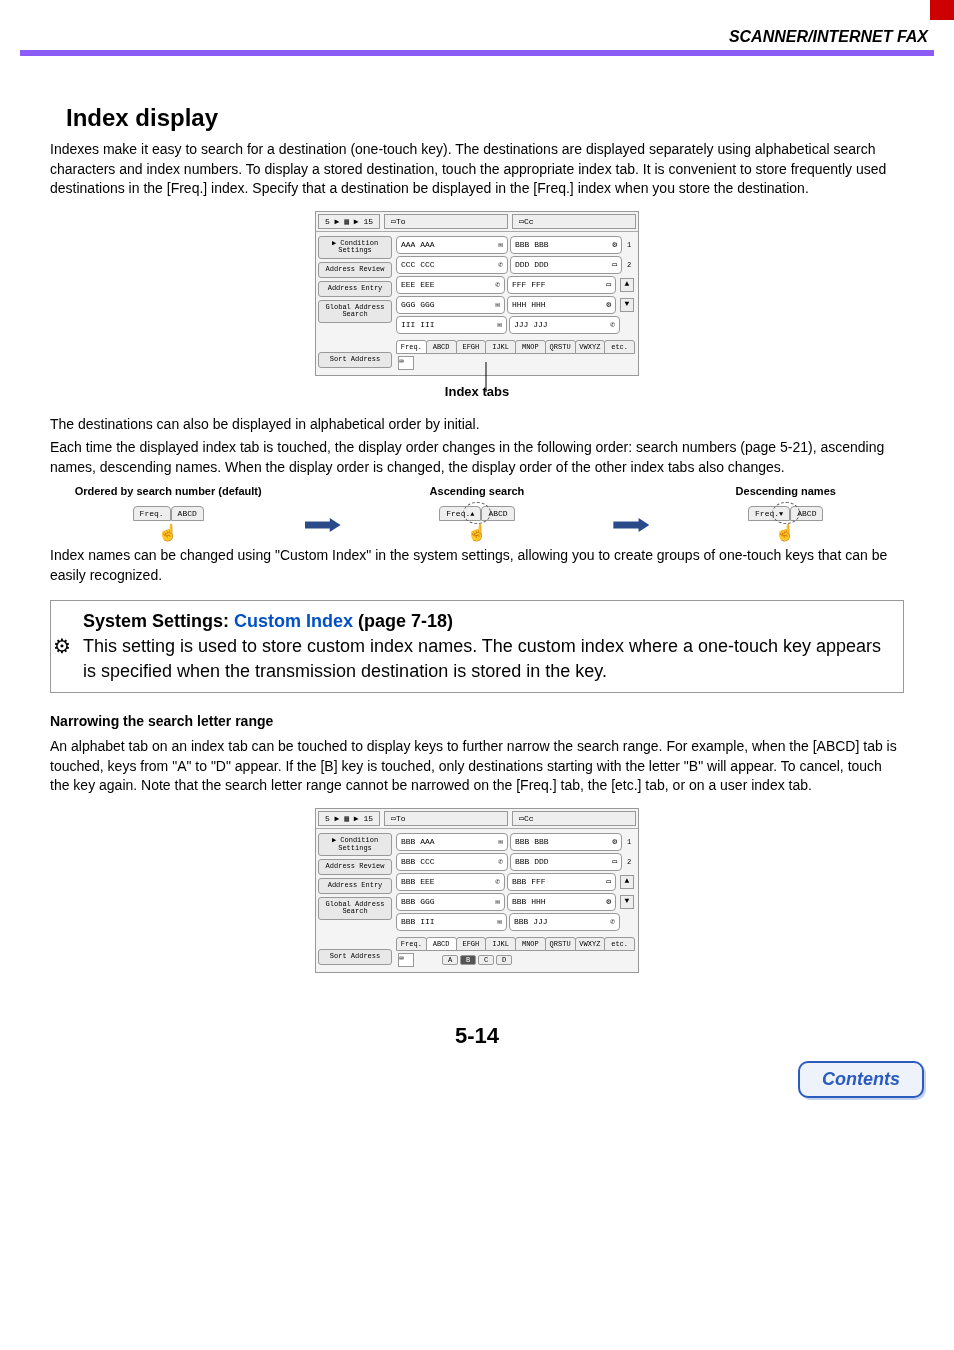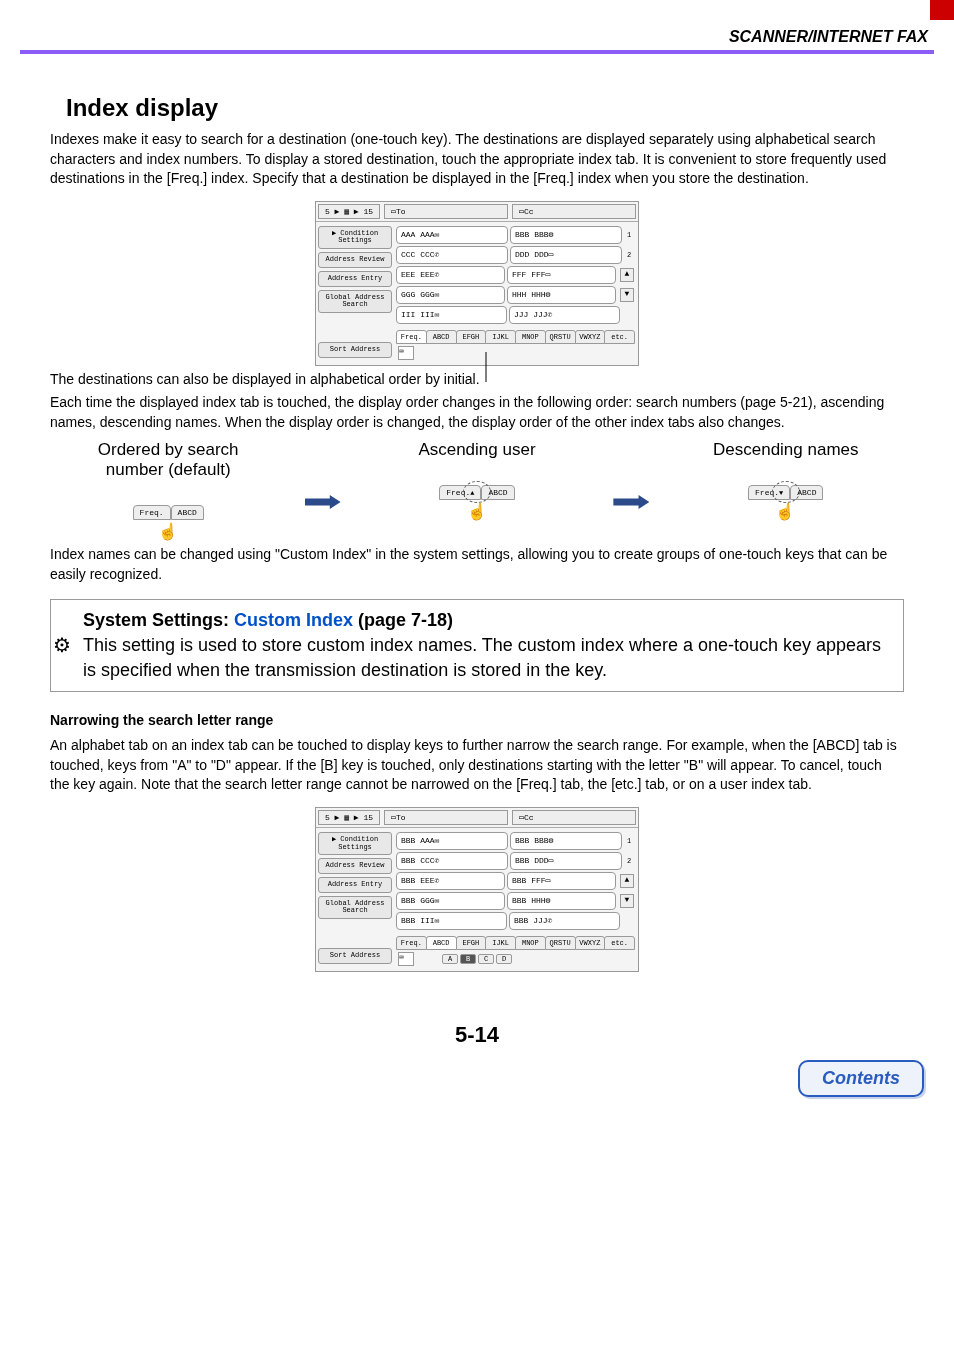--- a/index.html
+++ b/index.html
@@ -4,47 +4,47 @@
 <style>
   body {
     margin: 0;
     font-family: Arial, Helvetica, sans-serif;
     font-size: 14px;
     color: #000;
     background: #fff;
     width: 954px;
   }
   .redbar { height: 20px; background:#c00; position:absolute; top:0; right:0; width:24px; }
-  .headerline { border-bottom:4px solid #8b5cf6; margin:28px 20px 0 20px; }
+  .headerline { border-bottom:6px solid #8b5cf6; margin:28px 20px 8px 20px; }
   .header-title { text-align:right; font-weight:bold; font-style:italic; font-size:16px; padding:0 6px 4px 0;}
   .content { padding: 20px 50px 0 50px; }
   h1 { font-size:24px; margin:20px 0 8px 16px; font-weight:bold;}
   p { margin:4px 0; line-height:1.4; }
   .ui-figure { width:322px; margin:12px auto 4px auto; border:1px solid #999; background:#f4f4f4; font-family:"Courier New",monospace; font-size:8px; position:relative;}
   .topbar { display:flex; border-bottom:1px solid #aaa;}
   .topbar .slot { border:1px solid #999; background:#eee; padding:2px 6px; margin:2px; display:flex; align-items:center;}
   .leftcol { float:left; width:74px; padding:4px 2px 4px 2px;}
   .sidebtn { border:1px solid #999; background:#e8e8e8; border-radius:3px; text-align:center; padding:3px 2px; margin-bottom:3px; font-size:7px; line-height:1.1;}
   .rightarea { margin-left:78px; padding:4px 4px 2px 2px;}
   .row { display:flex; margin-bottom:2px; align-items:center;}
-  .key { flex:1; border:1px solid #999; background:#fff; border-radius:4px; padding:2px 4px; margin-right:2px; display:flex; align-items:center; height:12px;}
+  .key { flex:1; border:1px solid #999; background:#fff; border-radius:4px; padding:2px 4px; margin-right:2px; display:flex; justify-content:space-between; align-items:center; height:12px;}
   .pageno { width:10px; text-align:center; font-size:7px;}
   .arrowbtn { width:12px; height:12px; border:1px solid #999; background:#eee; text-align:center; line-height:10px; font-size:8px; margin-left:2px;}
   .tabs { display:flex; margin-top:6px;}
   .tab { border:1px solid #999; background:#eee; padding:2px 3px; font-size:7px; text-align:center; flex:1; margin-right:-1px; border-top-left-radius:3px; border-top-right-radius:3px;}
   .tab.sel { background:#fff;}
   .subtabs { display:flex; margin-top:2px; margin-left:28px;}
   .subtab { border:1px solid #999; background:#eee; width:14px; text-align:center; font-size:7px; margin-right:2px; border-radius:2px;}
   .subtab.sel { background:#555; color:#fff;}
   .sorticon { width:14px; height:12px; border:1px solid #999; background:#fff; margin:2px 0 0 2px; display:inline-block;}
   .clear { clear:both;}
   .caption { text-align:center; font-weight:bold; font-size:13px; margin:8px 0 16px 0;}
   .triples { display:flex; justify-content:space-around; align-items:flex-start; margin:8px 0 4px 0;}
   .triple { text-align:center; width:200px;}
-  .tlabel { font-weight:normal; font-size:17px; margin-bottom:22px;}
+  .tlabel { font-weight:bold; font-size:11px; margin-bottom:6px;}
   .tabsketch { display:inline-flex; align-items:flex-end; position:relative;}
   .minitab { border:1px solid #999; background:#eee; padding:2px 6px; font-size:8px; font-family:"Courier New",monospace; border-top-left-radius:4px; border-top-right-radius:4px;}
   .dashed { border:1px dashed #666; border-radius:50%; width:26px; height:20px; position:absolute; left:24px; top:-4px; pointer-events:none;}
   .hand { font-size:16px; display:block; margin-top:2px;}
   .bigarrow { width:36px; height:14px; background:#2a4a8a; clip-path:polygon(0 25%,70% 25%,70% 0,100% 50%,70% 100%,70% 75%,0 75%); align-self:center; margin-top:22px;}
   .notebox { border:1px solid #999; margin:14px 0; display:flex;}
   .noteicon { width:36px; display:flex; align-items:center; justify-content:center; font-size:20px;}
   .notetext { padding:8px 10px; font-size:18px; line-height:1.4;}
   .link { color:#0050c8; }
   .subhead { font-weight:bold; margin:20px 0 8px 0;}
@@ -150,36 +150,37 @@
       <div class="tab">VWXYZ</div>
       <div class="tab">etc.</div>
     </div>
     <span class="sorticon">⌨</span>
   </div>
   <div class="clear"></div>
   <svg style="position:absolute; left:160px; top:150px;" width="20" height="30">
         <line x1="10" y1="0" x2="10" y2="30" stroke="#000"></line>
       </svg>
 </div>
+<div class="caption">Index tabs</div>
 
 <p>The destinations can also be displayed in alphabetical order by initial.</p>
 <p>Each time the displayed index tab is touched, the display order changes in the following order: search numbers (page 5-21), ascending names, descending names. When the display order is changed, the display order of the other index tabs also changes.</p>
 
 <div class="triples">
   <div class="triple">
     <div class="tlabel">Ordered by search number (default)</div>
     <div class="tabsketch">
       <span class="minitab">Freq.</span>
       <span class="minitab">ABCD</span>
     </div>
     <span class="hand">☝</span>
   </div>
   <div class="bigarrow"></div>
   <div class="triple">
-    <div class="tlabel">Ascending user</div>
+    <div class="tlabel">Ascending search</div>
     <div class="tabsketch">
       <span class="minitab"><span>Freq.</span><span style="font-size:7px">▲</span></span>
       <span class="minitab">ABCD</span>
       <div class="dashed"></div>
     </div>
     <span class="hand">☝</span>
   </div>
   <div class="bigarrow"></div>
   <div class="triple">
     <div class="tlabel">Descending names</div>

